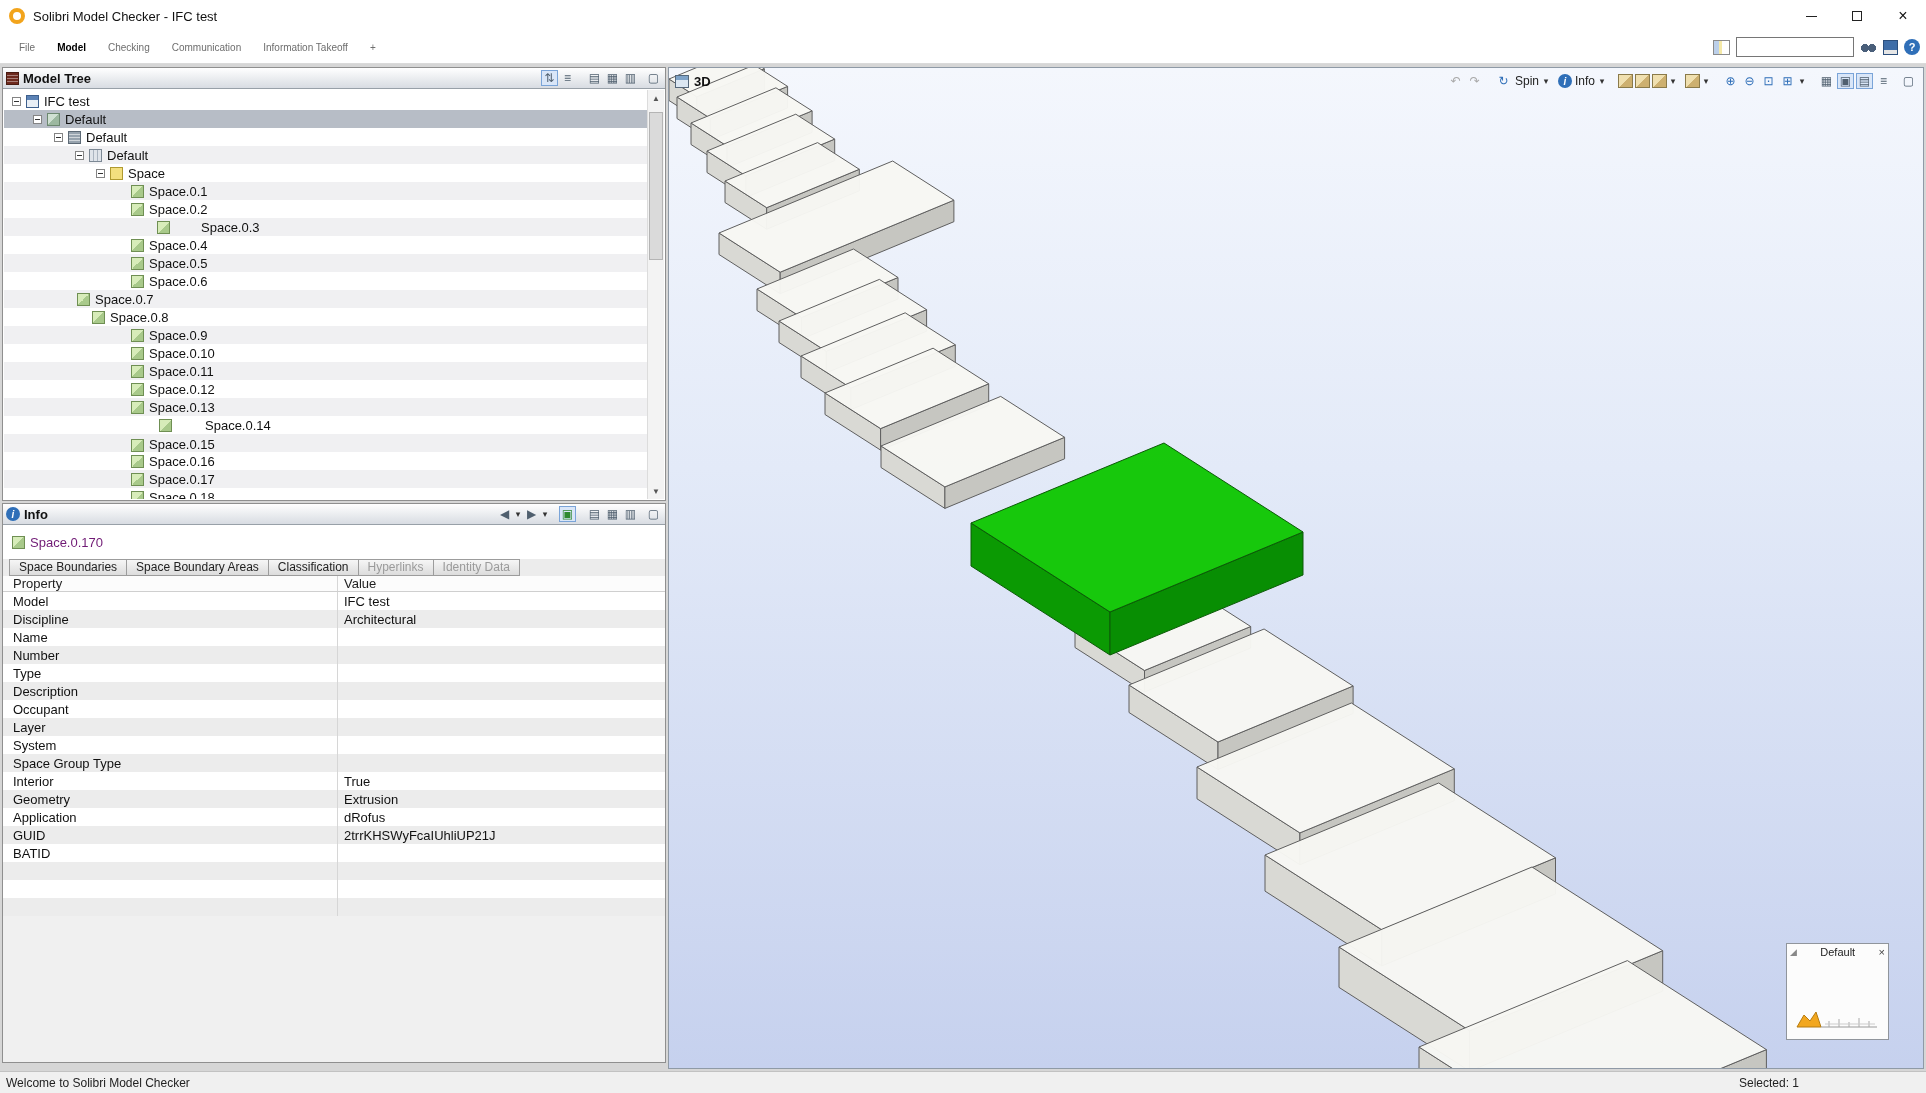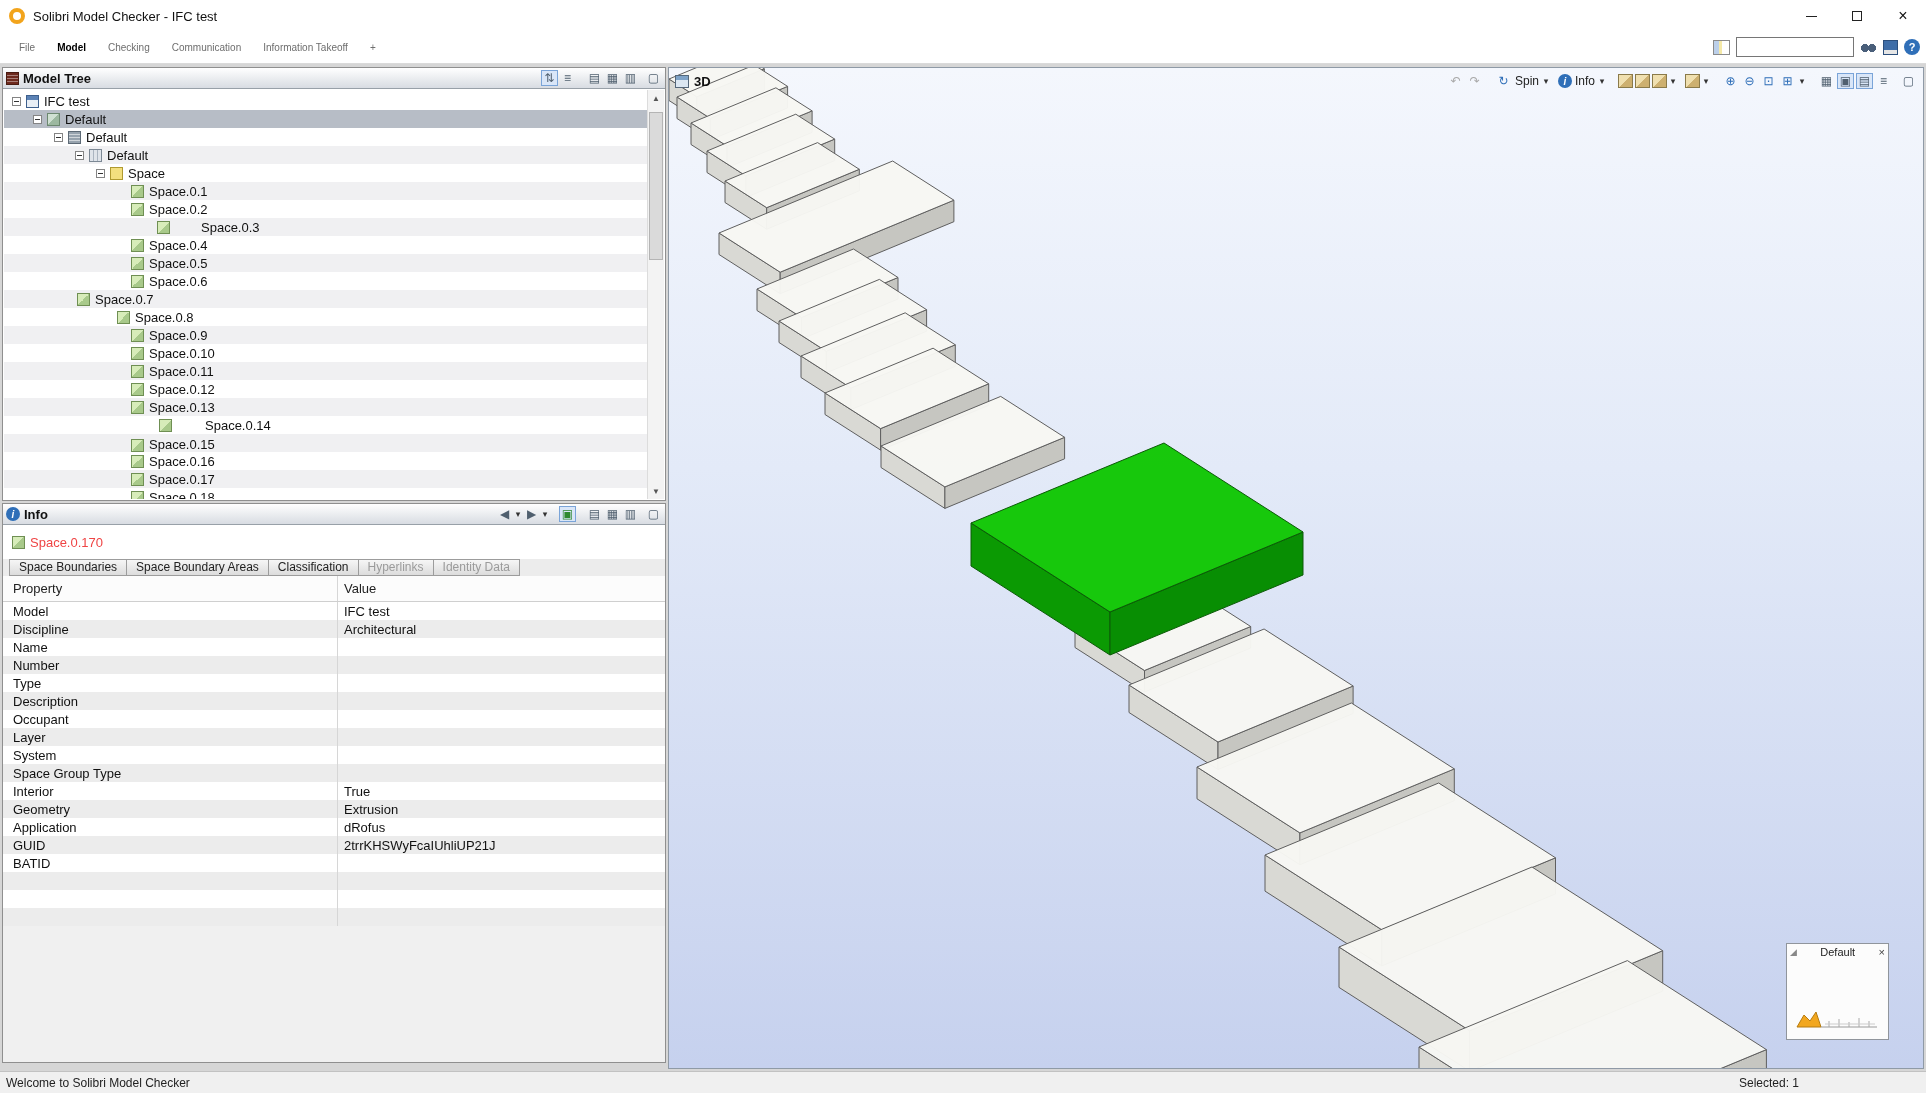--- a/index.html
+++ b/index.html
@@ -58,26 +58,26 @@
   .ti-group{background:#f3df7e;border-color:#b09a30;}
   .ti-space{background:linear-gradient(135deg,#d7ecb9 0 50%,#a8c98a 50%);border-color:#6f8f53;}
   .tree-label{padding-right:6px;}
   .vscroll{position:absolute;right:1px;top:22px;bottom:1px;width:17px;background:#f3f3f3;border-left:1px solid #dcdcdc;}
   .vs-btn{position:absolute;left:0;width:16px;height:16px;display:flex;align-items:center;justify-content:center;font-size:8px;color:#555;}
   .vs-up{top:0;} .vs-down{bottom:0;}
   .vs-thumb{position:absolute;left:1px;width:14px;top:22px;height:148px;background:#dadada;border:1px solid #b4b4b4;}
 
   
   .panel.info{display:flex;flex-direction:column;}
-  .info-item-row{height:34px;display:flex;align-items:center;padding-left:9px;background:#fff;flex:none;font-size:13px;color:#ef4444;}
+  .info-item-row{height:34px;display:flex;align-items:center;padding-left:9px;background:#fff;flex:none;font-size:13px;color:#701a75;}
   .tabs-row{height:17px;display:flex;padding-left:6px;background:#ececec;align-items:stretch;flex:none;}
   .tab{height:17px;line-height:15px;font-size:12px;padding:0 9px;border:1px solid #9c9c9c;margin-right:-1px;background:linear-gradient(#f6f6f6,#dcdcdc);color:#222;white-space:nowrap;}
   .tab.disabled{color:#9b9b9b;}
   .tab.active{background:#fff;border-bottom-color:#fff;position:relative;z-index:2;}
-  .ptable-head{height:26px;display:flex;background:#fcfcfc;border-bottom:1px solid #cfcfcf;font-size:13px;color:#222;flex:none;}
+  .ptable-head{height:16px;display:flex;background:#fcfcfc;border-bottom:1px solid #cfcfcf;font-size:13px;color:#222;flex:none;}
   .pcell{width:334px;padding-left:10px;display:flex;align-items:center;overflow:hidden;white-space:nowrap;}
   .vcell{flex:1;border-left:1px solid #d6d6d6;padding-left:6px;display:flex;align-items:center;overflow:hidden;white-space:nowrap;}
   .prow{height:18px;display:flex;font-size:13px;color:#111;background:#fff;flex:none;}
   .prow.stripe{background:#ececec;}
   .table-filler{height:54px;background:linear-gradient(#ececec 0 18px,#ffffff 18px 36px,#ececec 36px);position:relative;flex:none;}
   .table-filler::after{content:"";position:absolute;left:334px;top:0;bottom:0;width:1px;background:#d6d6d6;}
   .panel-rest{flex:1;background:#f0f0f0;}
 
   
   .view3d{position:absolute;left:668px;top:67px;width:1256px;height:1002px;border:1px solid #8f9aa6;background:linear-gradient(180deg,#f4f7fd 0%,#e3eaf8 40%,#c6d1ee 100%);overflow:hidden;}
@@ -209,21 +209,21 @@
         <div class="tree-row" style="padding-left: 113px;">
           <span class="exp-sp"></span>
           <span class="ti ti-space"></span>
           <span class="tree-label">Space.0.6</span>
         </div>
         <div class="tree-row stripe" style="padding-left: 59px;">
           <span class="exp-sp"></span>
           <span class="ti ti-space"></span>
           <span class="tree-label">Space.0.7</span>
         </div>
-        <div class="tree-row" style="padding-left: 99px;">
+        <div class="tree-row" style="padding-left: 74px;">
           <span class="exp-sp"></span>
           <span class="ti ti-space"></span>
           <span class="tree-label">Space.0.8</span>
         </div>
         <div class="tree-row stripe" style="padding-left: 113px;">
           <span class="exp-sp"></span>
           <span class="ti ti-space"></span>
           <span class="tree-label">Space.0.9</span>
         </div>
         <div class="tree-row" style="padding-left: 113px;">

